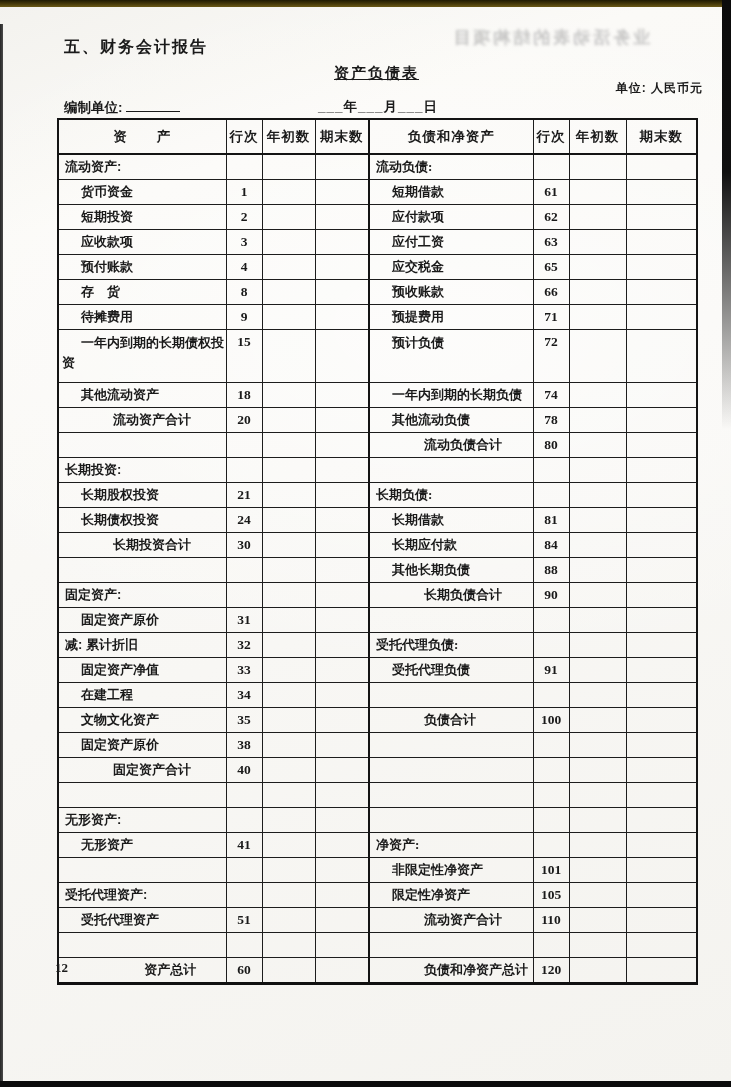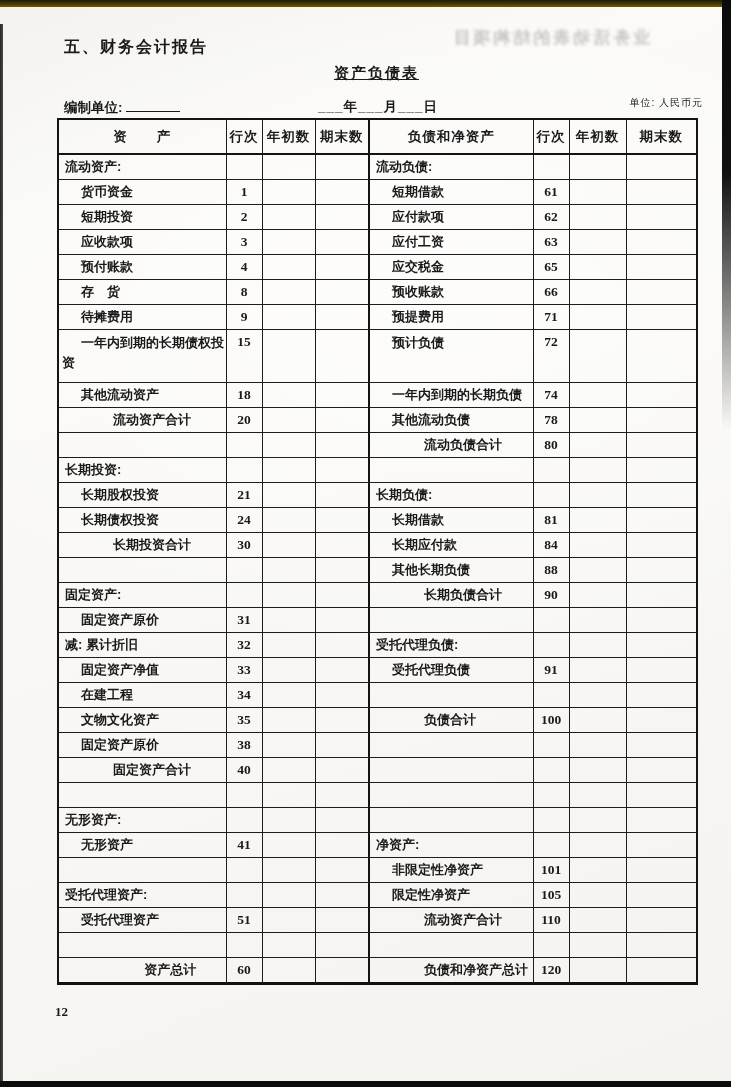--- a/index.html
+++ b/index.html
@@ -23,43 +23,43 @@
     transform:scaleX(-1);filter:blur(1.6px);
     color:rgba(70,70,72,0.30);font-size:17px;font-weight:700;letter-spacing:3px;
     white-space:nowrap;overflow:hidden;
   }
   
   #section-heading{position:absolute;left:64px;top:37px;font-size:16px;font-weight:700;letter-spacing:2px;}
   #table-title{position:absolute;left:57px;top:64px;width:639px;text-align:center;font-size:15px;font-weight:700;letter-spacing:2px;text-decoration:underline;}
   #prep-line{position:absolute;left:64px;top:98px;font-size:13.5px;font-weight:700;}
   #prep-underline{display:inline-block;width:54px;border-bottom:1.5px solid #1a1a1a;height:13px;}
   #date-line{position:absolute;left:318px;top:98px;font-size:13.5px;font-weight:700;letter-spacing:1px;}
-  #unit-label{position:absolute;right:28px;top:96px;font-size:10px;font-weight:400;letter-spacing:1px;}
+  #unit-label{position:absolute;right:28px;top:80px;font-size:12px;font-weight:700;letter-spacing:1px;}
   
   table{
     position:absolute;left:57px;top:118px;width:639px;
     border-collapse:collapse;table-layout:fixed;
     border:2px solid #141414;border-bottom:3px solid #101010;
   }
   th,td{border:1px solid #1d1d1d;overflow:hidden;}
   thead th{height:31px;font-size:13.5px;font-weight:700;text-align:center;
     border-bottom:2px solid #141414;letter-spacing:1px;}
   tbody td{height:24px;font-size:13px;font-weight:700;padding:0;vertical-align:middle;}
   tr.tall td{height:48px;vertical-align:top;padding-top:3px;}
-  td.c5,th.c5{border-left:2px solid #141414;}
+  td.c5,th.c5{border-left:2px solid #141414;font-family:Liberation Serif, serif;}
   .lblcell{white-space:nowrap;}
   tr.tall .lblcell{white-space:normal;padding-left:3px;text-indent:19px;line-height:20px;margin-left:44px;}
   tr.tall .lblcell span{display:block;}
   .ind0{padding-left:6px;margin-left:40px;}
   .ind1{padding-left:22px;}
   .ind2{padding-left:54px;}
   .ind3{padding-left:56px;text-align:center;}
   .linecell{font-family:"Liberation Serif",serif;font-size:13.5px;text-align:center;}
   tr.tall .linecell{padding-top:4px;}
-  #page-number{position:absolute;left:55px;top:1004px;font-family:"Liberation Serif",serif;
+  #page-number{position:absolute;left:55px;top:960px;font-family:"Liberation Serif",serif;
     font-size:13px;font-weight:700;}
 </style>
 </head>
 <body>
 
 <div id="page">
   <div id="topbar"></div>
   <div id="rightbar"></div>
   <div id="leftedge"></div>
   <div id="bottombar"></div>

